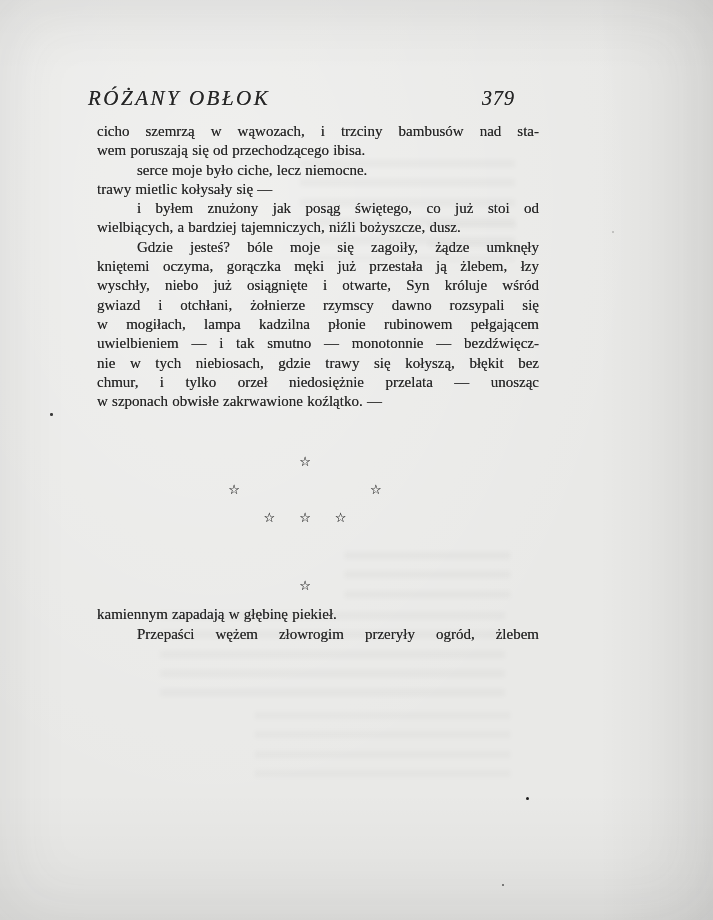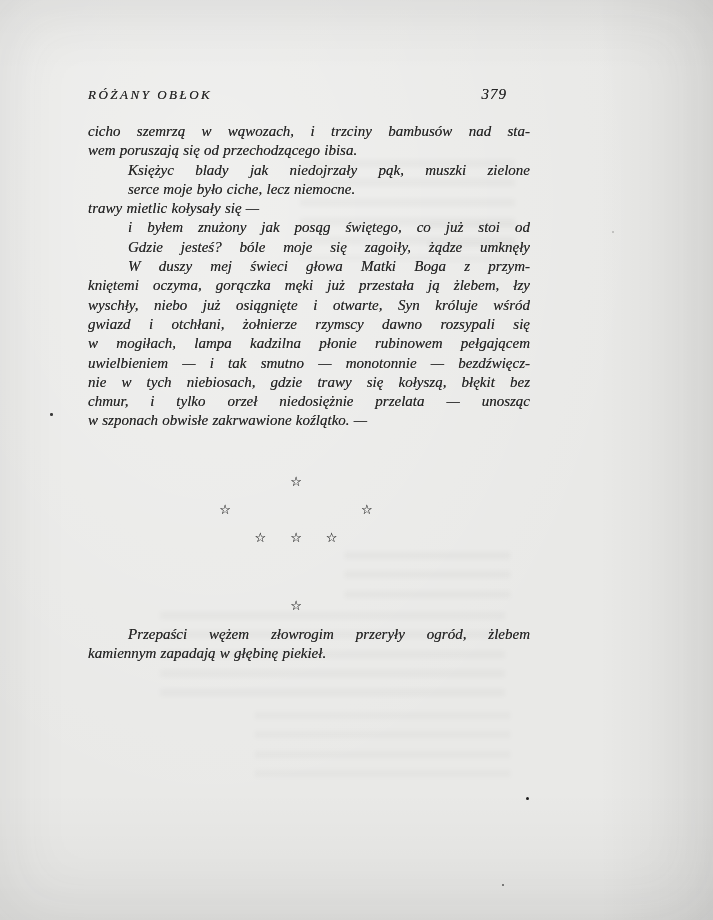--- a/index.html
+++ b/index.html
@@ -21,29 +21,28 @@
     position: absolute; inset: 0;
     box-shadow: inset 0 0 70px rgba(60,60,58,0.10);
     pointer-events: none;
   }
   
   .running-head {
     position: absolute; left: 88px; top: 86px; width: 442px;
     display: flex; justify-content: space-between; align-items: baseline;
     font-style: italic;
   }
-  .head-title { font-size: 13px; letter-spacing: 2.5px; text-shadow: 0 0 .5px rgba(38,38,38,.75); }
-  .page-number { font-size: 15px; letter-spacing: 1px; margin-right: 23px; text-shadow: 0 0 .5px rgba(38,38,38,.75); }
+  .head-title { font-size: 21px; letter-spacing: 2.5px; text-shadow: 0 0 .5px rgba(38,38,38,.75); }
+  .page-number { font-size: 20px; letter-spacing: 1px; margin-right: 15px; text-shadow: 0 0 .5px rgba(38,38,38,.75); }
 
   
   .text-block {
-    position: absolute; left: 88px; top: 122px; width: 442px;
+    position: absolute; left: 97px; top: 122px; width: 442px;
     font-size: 15px; line-height: 19.3px;
     text-shadow: 0 0 .5px rgba(38,38,38,.7);
-    font-style: italic;
   }
   .para { margin: 0; }
   .line { display: block; text-align: justify; text-align-last: justify; word-spacing: .5px; }
   .line.last { text-align-last: left; }
   .line.first-indent { padding-left: 40px; }
 
   
   .ornament {
     padding: 42px 0 10px;
     display: flex; flex-direction: column; align-items: center;
@@ -86,36 +85,35 @@
     <span class="head-title">RÓŻANY OBŁOK</span>
     <span class="page-number">379</span>
   </header>
 
   <main class="text-block">
       <p class="para">
         <span class="line">cicho szemrzą w wąwozach, i trzciny bambusów nad sta-</span>
         <span class="line last">wem poruszają się od przechodzącego ibisa.</span>
       </p>
       <p class="para">
-        <span class="line first-indent">Księżyc blady jak niedojrzały pąk, muszki zielone</span>
       </p>
       <p class="para">
         <span class="line last first-indent">serce moje było ciche, lecz niemocne.</span>
       </p>
       <p class="para">
         <span class="line last">trawy mietlic kołysały się —</span>
       </p>
       <p class="para">
         <span class="line first-indent">i byłem znużony jak posąg świętego, co już stoi od</span>
+        <span class="line last">wielbiących, a bardziej tajemniczych, niźli bożyszcze, dusz.</span>
       </p>
       <p class="para">
         <span class="line first-indent">Gdzie jesteś? bóle moje się zagoiły, żądze umknęły</span>
       </p>
       <p class="para">
-        <span class="line first-indent">W duszy mej świeci głowa Matki Boga z przym-</span>
         <span class="line">kniętemi oczyma, gorączka męki już przestała ją żlebem, łzy</span>
         <span class="line">wyschły, niebo już osiągnięte i otwarte, Syn króluje wśród</span>
         <span class="line">gwiazd i otchłani, żołnierze rzymscy dawno rozsypali się</span>
         <span class="line">w mogiłach, lampa kadzilna płonie rubinowem pełgającem</span>
         <span class="line">uwielbieniem — i tak smutno — monotonnie — bezdźwięcz-</span>
         <span class="line">nie w tych niebiosach, gdzie trawy się kołyszą, błękit bez</span>
         <span class="line">chmur, i tylko orzeł niedosiężnie przelata — unosząc</span>
         <span class="line last">w szponach obwisłe zakrwawione koźlątko. —</span>
       </p>
       <div class="ornament">
@@ -129,22 +127,22 @@
         <div class="star-row star-row-2">
           <span class="star">☆</span>
           <span class="star">☆</span>
           <span class="star">☆</span>
         </div>
         <div class="star-row star-row-3">
           <span class="star">☆</span>
         </div>
       </div>
       <p class="para">
+        <span class="line last">kamiennym zapadają w głębinę piekieł.</span>
         <span class="line first-indent">Przepaści wężem złowrogim przeryły ogród, żlebem</span>
-        <span class="line last">kamiennym zapadają w głębinę piekieł.</span>
       </p>
     </main>
 
   <div class="speck" style="left:526px; top:797px; width:3px; height:3px;"></div>
   <div class="speck" style="left:50px; top:413px; width:2.5px; height:2.5px; background:#3a3a3a;"></div>
   <div class="speck" style="left:502px; top:884px; width:2px; height:2px; opacity:.7;"></div>
   <div class="speck" style="left:612px; top:231px; width:2px; height:2px; opacity:.25;"></div>
 
 </div>
 

